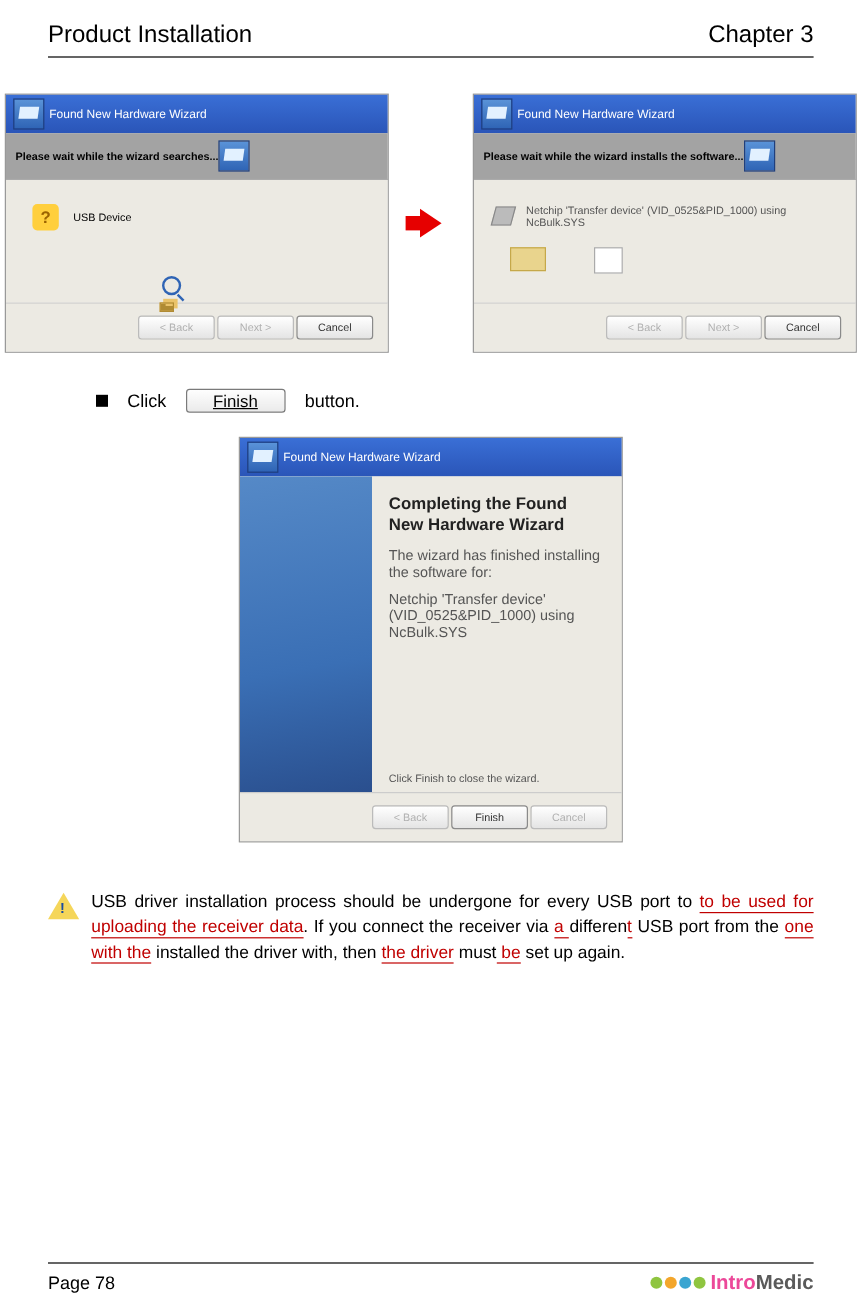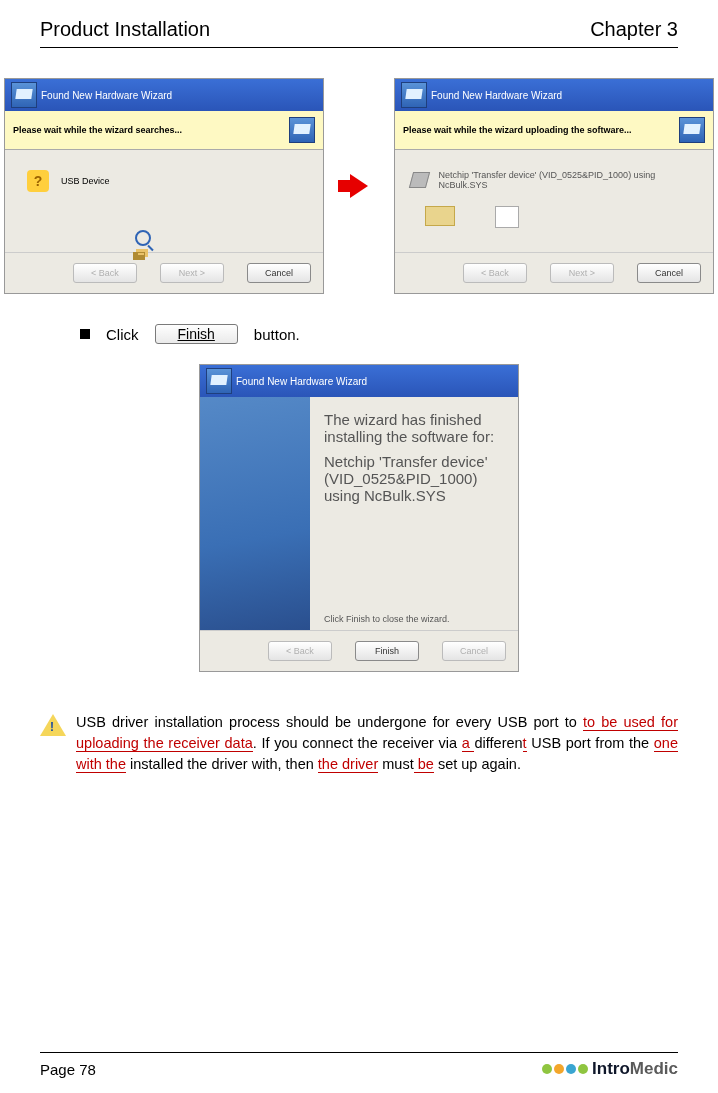--- a/index.html
+++ b/index.html
@@ -44,27 +44,27 @@
     background: linear-gradient(#3a6fd6, #2a55b8);
     color: #fff;
     padding: 3px 6px;
     font-weight: normal;
     font-size: 10px;
     display: flex;
     align-items: center;
     gap: 4px;
   }
   .sub-bar {
-    background: #fef9c3;
+    background: #a3a3a3;
     border-bottom: 1px solid #aaa;
     padding: 6px 8px;
     font-weight: bold;
     font-size: 9px;
     display: flex;
-    justify-content: space-between;
+    justify-content: flex-start;
     align-items: center;
   }
   .hw-icon {
     width: 26px;
     height: 26px;
     background: linear-gradient(#5a93d8, #2f64b5);
     border: 1px solid #1f3f7d;
     display:inline-block;
     position: relative;
   }
@@ -110,21 +110,21 @@
   .search-spinner .mag::after{
     content:"";position:absolute;right:-5px;bottom:-5px;
     width:7px;height:2px;background:#2f64b5;transform:rotate(45deg);
   }
   .search-spinner .stack {
      position:absolute; bottom:-6px; left:-2px;
      width:12px;height:8px;background:#eac36a;border:1px solid #b08b33;
      box-shadow: 3px -3px 0 #eac36a, 3px -3px 0 1px #b08b33 inset;
   }
   .btn-row {
-    display:flex; justify-content:flex-end; gap:23px;
+    display:flex; justify-content:flex-end; gap:2px;
     padding: 10px 12px;
     background: #eceae3;
     border-top: 1px solid #ccc;
     margin-top:auto;
   }
   .win-btn {
     min-width: 64px;
     height: 20px;
     font-size: 9px;
     background: linear-gradient(#fff,#e4e4e4);
@@ -216,21 +216,21 @@
     padding: 14px 14px 6px 14px;
     color: #222;
   }
   .comp-title {
     font-weight: bold;
     font-size: 14px;
     line-height: 1.25;
     margin-bottom: 10px;
   }
   .comp-txt {
-    font-size: 15px;
+    font-size: 12px;
     color:#555;
     margin-bottom:8px;
   }
   .close-txt {
     margin-top: 110px;
     font-size: 9px;
     color:#555;
   }
 
   
@@ -299,21 +299,21 @@
     color:#5a5a5a;
   }
   .logo-dots {
     display:flex;gap:2px;
   }
   .dot{width:10px;height:10px;border-radius:50%;}
   .d1{background:#8fc540;}
   .d2{background:#f3a62b;}
   .d3{background:#3aa5d1;}
   .d4{background:#8fc540;}
-  .logo-txt .grn{color:#0f172a;}
+  .logo-txt .grn{color:#ec4899;}
 </style>
 </head>
 <body>
 
 <div class="page">
   <div class="header">
     <span>Product Installation</span>
     <span>Chapter 3</span>
   </div>
 
@@ -346,21 +346,21 @@
     </div>
 
     <div class="arrow-right"></div>
 
     <div class="dialog-sm">
       <div class="title-bar">
         <span class="hw-icon"></span>
         <span>Found New Hardware Wizard</span>
       </div>
       <div class="sub-bar">
-        <span>Please wait while the wizard uploading the software...</span>
+        <span>Please wait while the wizard installs the software...</span>
         <span class="hw-icon"></span>
       </div>
       <div class="body-area">
         <div class="device-line">
           <span class="device-icon"></span>
           <span>Netchip 'Transfer device' (VID_0525&amp;PID_1000) using NcBulk.SYS</span>
         </div>
         <div class="progress-area">
           <div class="prog-box"></div>
           <div class="prog-sheet"></div>
@@ -382,20 +382,21 @@
   </div>
 
   <div class="dialog-lg">
     <div class="title-bar">
       <span class="hw-icon"></span>
       <span>Found New Hardware Wizard</span>
     </div>
     <div class="dlg-content">
       <div class="left-panel"></div>
       <div class="right-panel">
+        <div class="comp-title">Completing the Found New Hardware Wizard</div>
         <div class="comp-txt">The wizard has finished installing the software for:</div>
         <div class="comp-txt">Netchip 'Transfer device' (VID_0525&amp;PID_1000) using NcBulk.SYS</div>
         <div class="close-txt">Click Finish to close the wizard.</div>
       </div>
     </div>
     <div class="btn-row">
       <div class="win-btn disabled">&lt; Back</div>
       <div class="win-btn">Finish</div>
       <div class="win-btn disabled">Cancel</div>
     </div>

